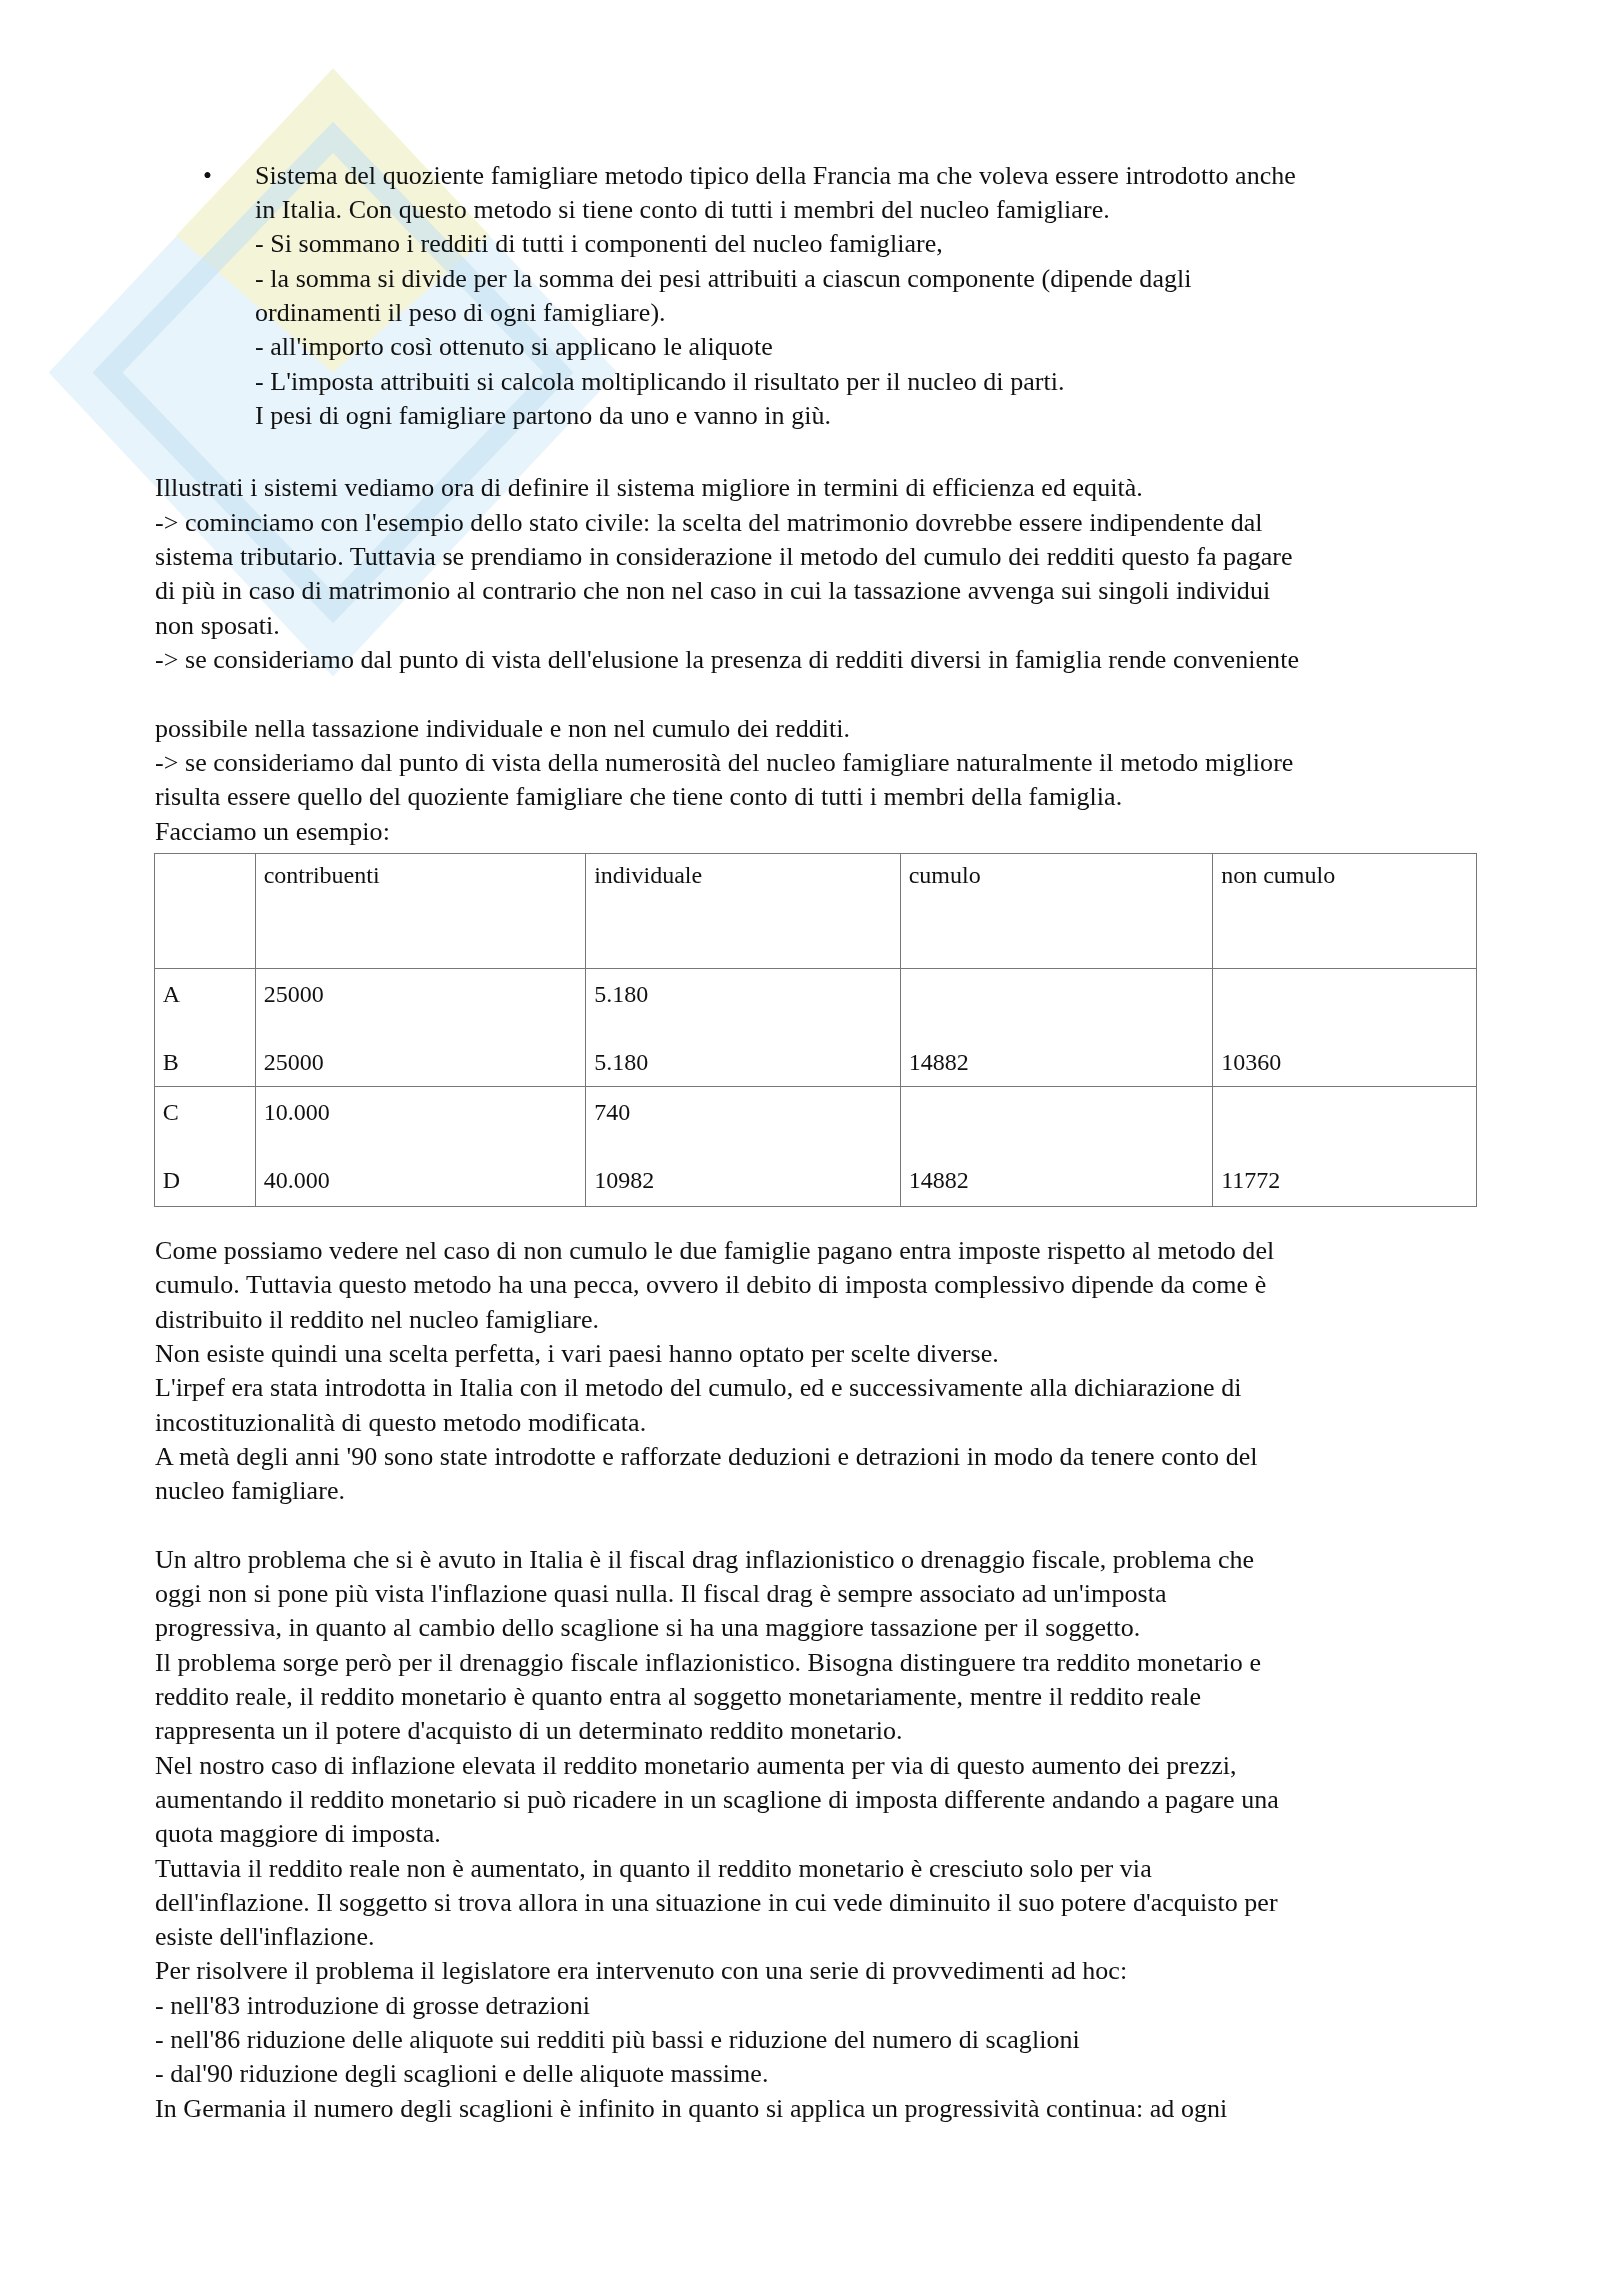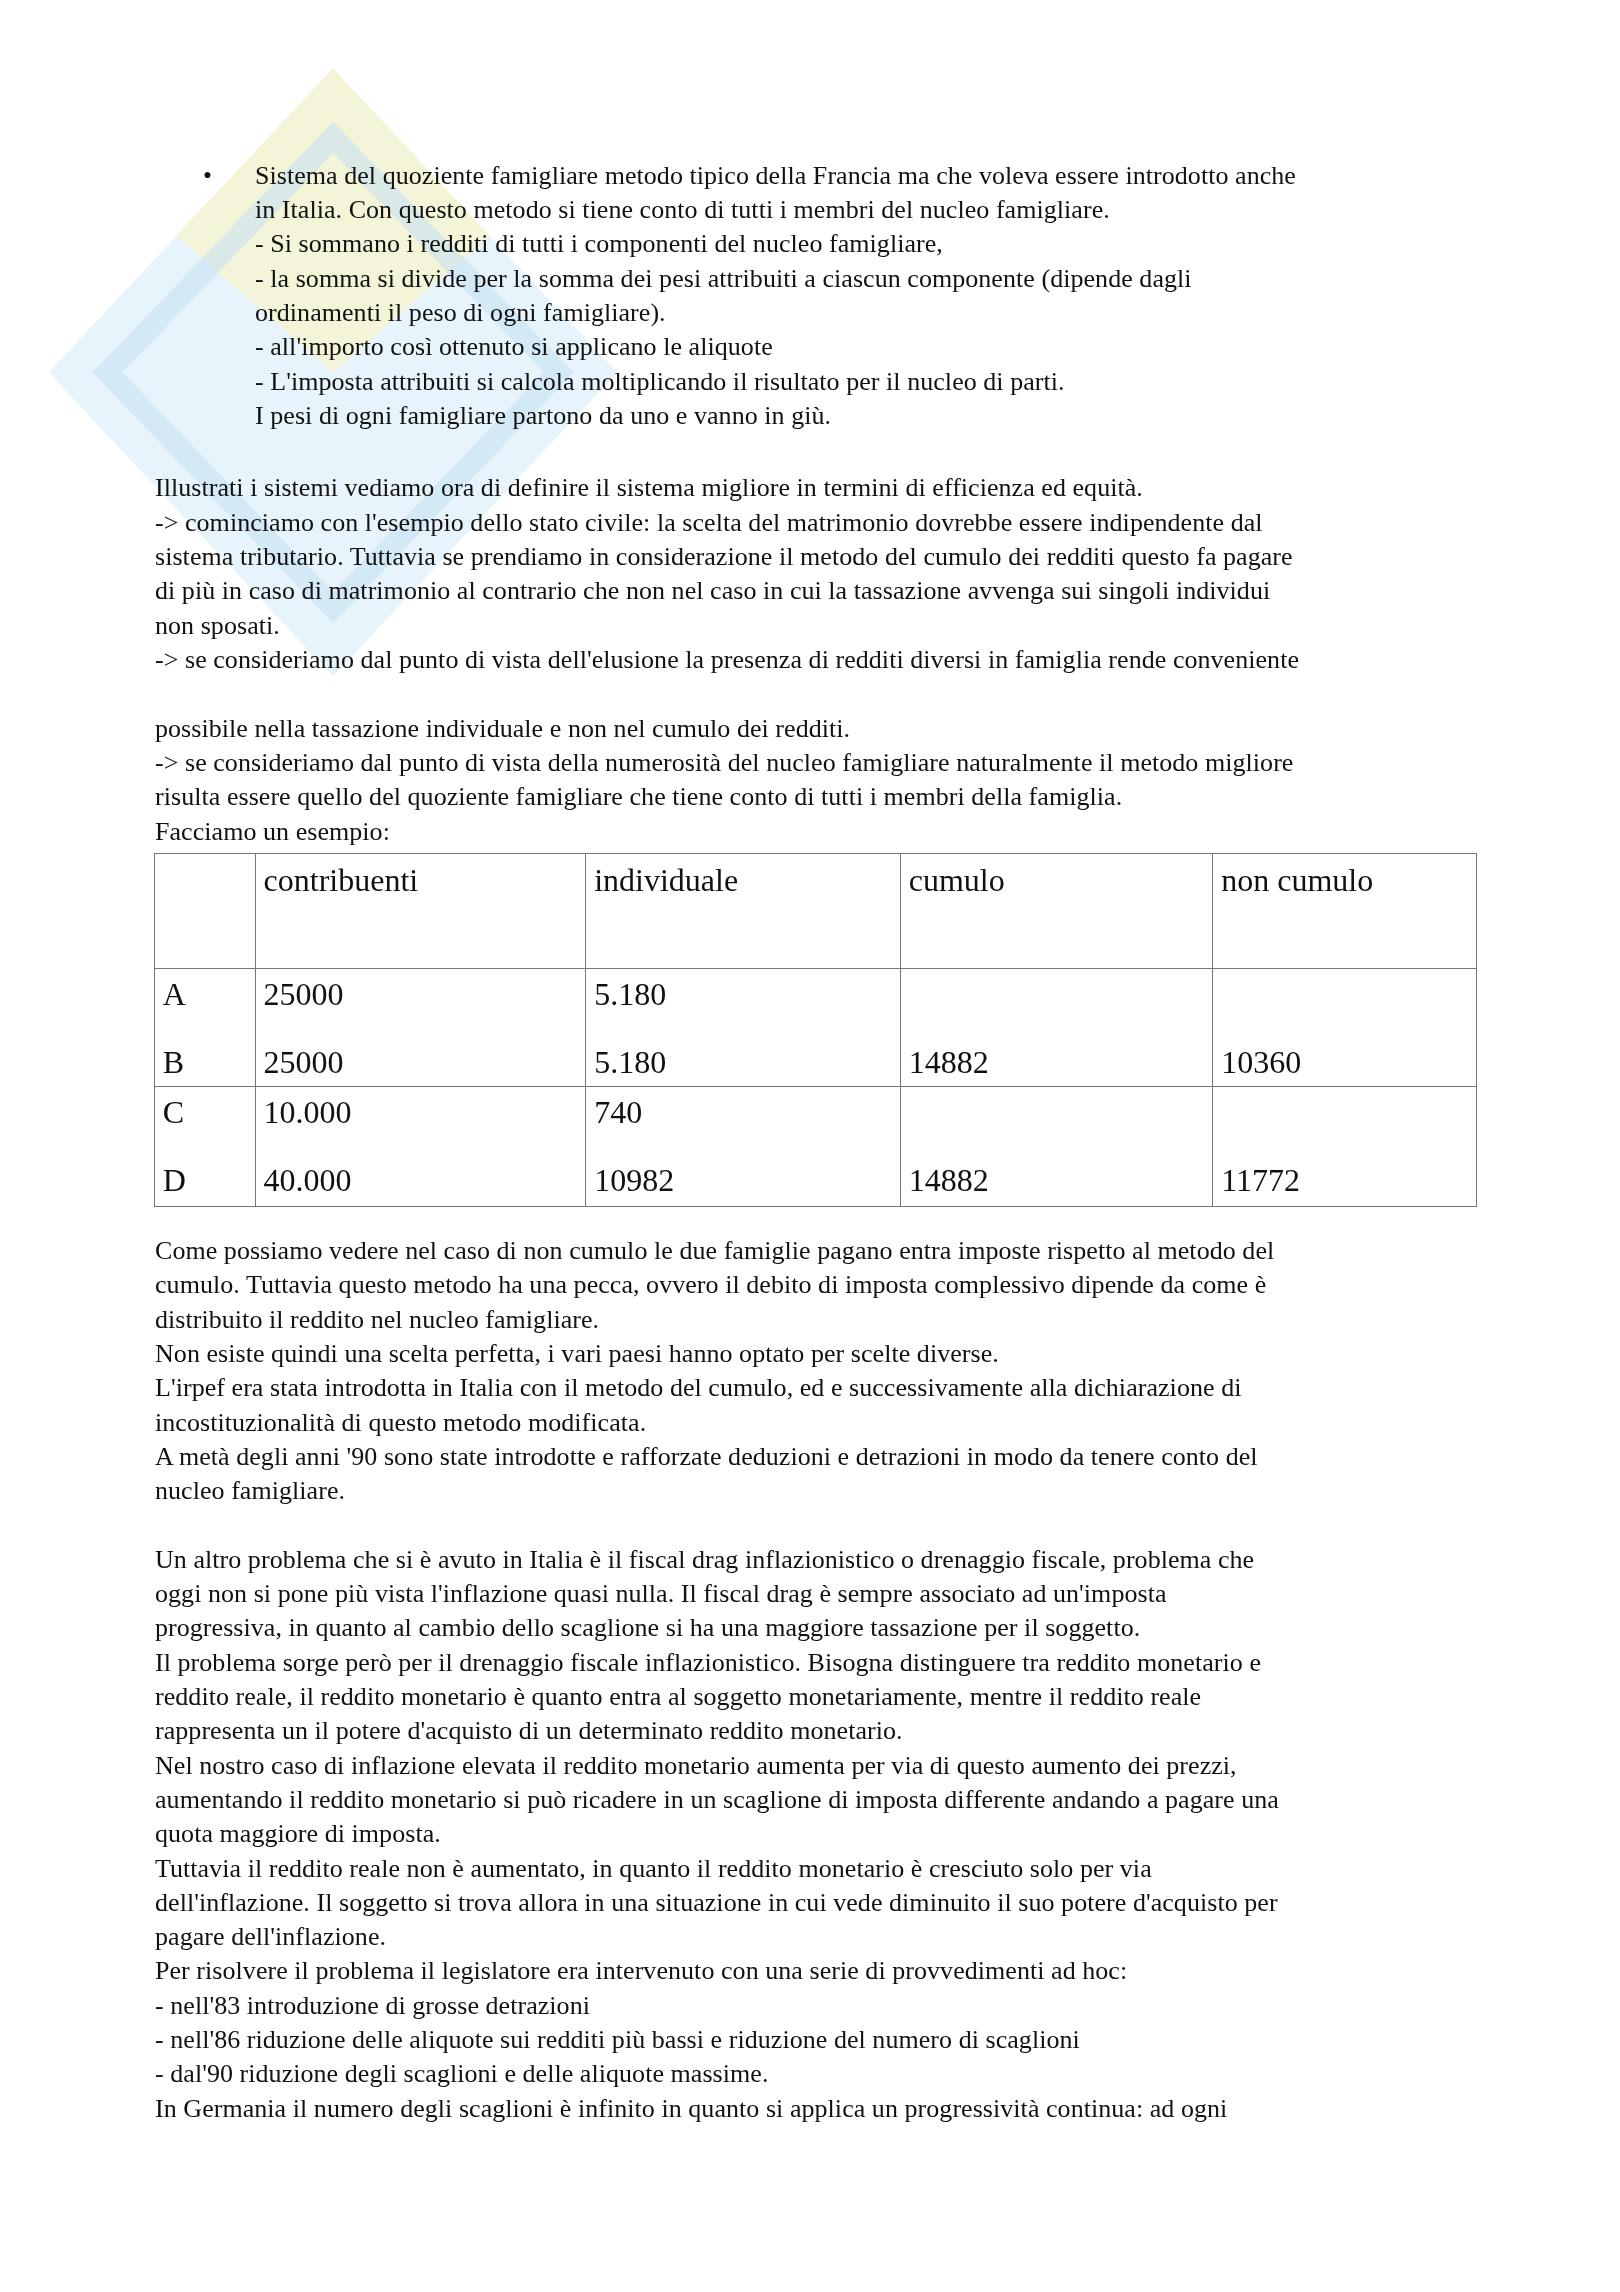--- a/index.html
+++ b/index.html
@@ -3,21 +3,21 @@
 <meta charset="utf-8">
 <style>
   html, body { margin: 0; padding: 0; background: #ffffff; }
   body { width: 1620px; height: 2293px; position: relative; overflow: hidden;
          font-family: "Liberation Serif", "DejaVu Serif", serif; color: #111; }
   .watermark { position: absolute; left: 29px; top: 49px; width: 608px; height: 647px; z-index: 0; pointer-events: none; }
   .page { position: absolute; left: 0; top: 0; width: 1620px; height: 2293px; z-index: 1; }
   .line { position: absolute; left: 155px; font-size: 26px; line-height: 34px; white-space: nowrap; letter-spacing: 0.05px; }
   .bullet-dot { position: absolute; left: 203px; top: 159px; font-size: 25.5px; line-height: 34px; }
   .bl { left: 255px; }
-  table.ex { position: absolute; left: 154px; top: 853px; border-collapse: collapse; width: 1323px; font-size: 32px; }
+  table.ex { position: absolute; left: 154px; top: 853px; border-collapse: collapse; width: 1323px; font-size: 24px; }
   table.ex td { border: 1.5px solid #777; vertical-align: top; padding: 0 0 0 7.8px; }
   table.ex tr.hdr td { height: 106px; padding-top: 7.8px; }
   .r1 td { height: 117px; }
   .r2 td { height: 119px; }
   .v-top { display: block; padding-top: 7.8px; height: 34px; line-height: 34px; }
   .v-bot { display: block; padding-top: 34px; height: 34px; line-height: 34px; }
 </style>
 </head>
 <body>
 
@@ -126,21 +126,21 @@
   <div class="line" style="top:1577px">oggi non si pone più vista l'inflazione quasi nulla. Il fiscal drag è sempre associato ad un'imposta</div>
   <div class="line" style="top:1611px">progressiva, in quanto al cambio dello scaglione si ha una maggiore tassazione per il soggetto.</div>
   <div class="line" style="top:1646px">Il problema sorge però per il drenaggio fiscale inflazionistico. Bisogna distinguere tra reddito monetario e</div>
   <div class="line" style="top:1680px">reddito reale, il reddito monetario è quanto entra al soggetto monetariamente, mentre il reddito reale</div>
   <div class="line" style="top:1714px">rappresenta un il potere d'acquisto di un determinato reddito monetario.</div>
   <div class="line" style="top:1749px">Nel nostro caso di inflazione elevata il reddito monetario aumenta per via di questo aumento dei prezzi,</div>
   <div class="line" style="top:1783px">aumentando il reddito monetario si può ricadere in un scaglione di imposta differente andando a pagare una</div>
   <div class="line" style="top:1817px">quota maggiore di imposta.</div>
   <div class="line" style="top:1852px">Tuttavia il reddito reale non è aumentato, in quanto il reddito monetario è cresciuto solo per via</div>
   <div class="line" style="top:1886px">dell'inflazione. Il soggetto si trova allora in una situazione in cui vede diminuito il suo potere d'acquisto per</div>
-  <div class="line" style="top:1920px">pagare dell'inflazione.</div>
+  <div class="line" style="top:1920px">esiste dell'inflazione.</div>
   <div class="line" style="top:1954px">Per risolvere il problema il legislatore era intervenuto con una serie  di provvedimenti ad hoc:</div>
   <div class="line" style="top:1989px">- nell'83 introduzione di grosse detrazioni</div>
   <div class="line" style="top:2023px">- nell'86 riduzione delle aliquote sui redditi più bassi e riduzione del numero di scaglioni</div>
   <div class="line" style="top:2057px">- dal'90 riduzione degli scaglioni e delle aliquote massime.</div>
   <div class="line" style="top:2092px">In Germania il numero degli scaglioni è infinito in quanto si applica un progressività continua: ad ogni</div>
 
 </div>
 
 
 </body></html>

